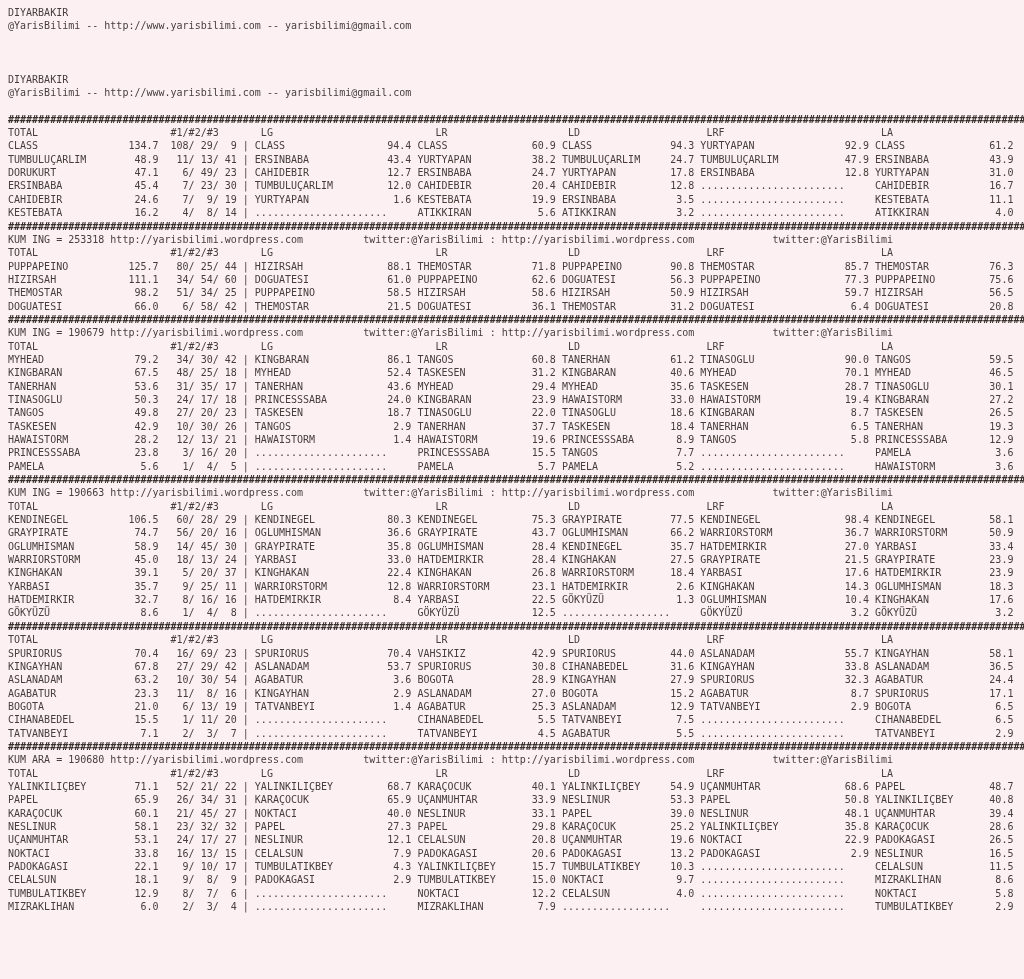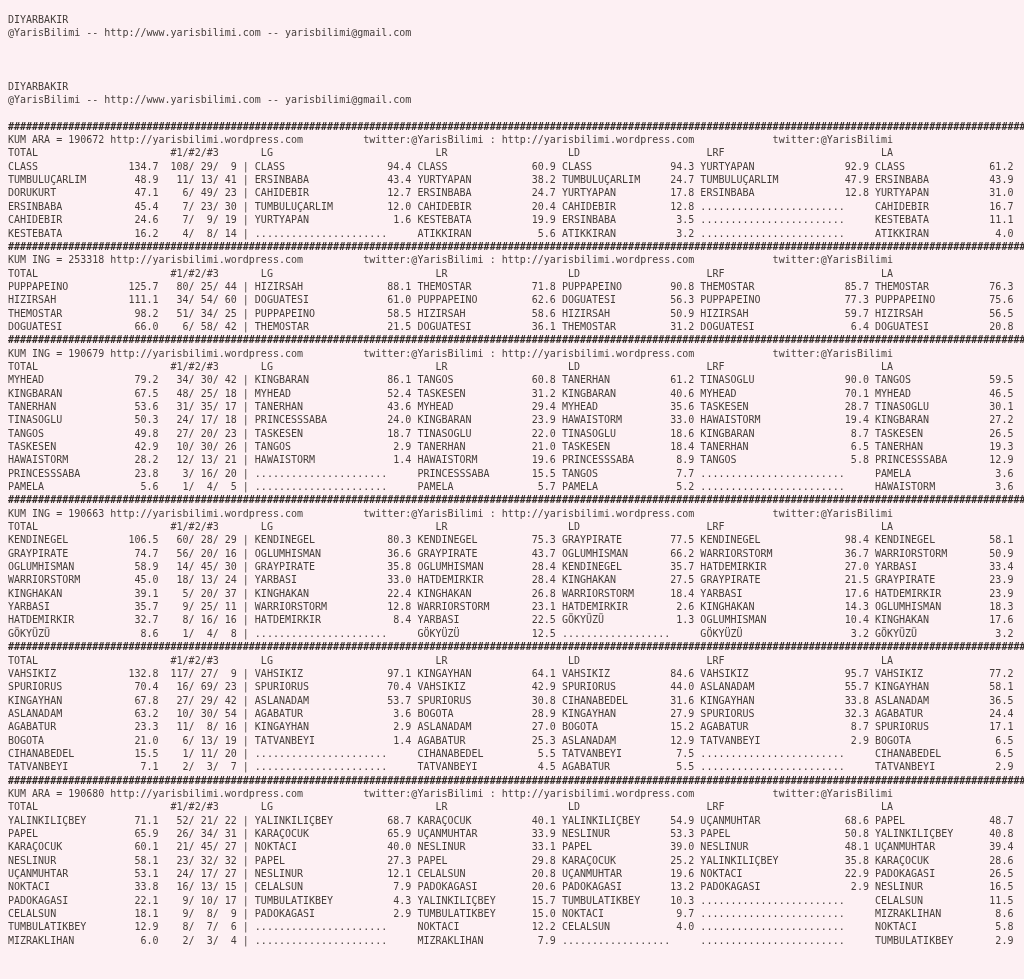--- a/index.html
+++ b/index.html
@@ -3,41 +3,40 @@
 <meta charset="utf-8">
 <style>
   * { margin:0; padding:0; box-sizing:border-box; }
   html,body { width:1024px; height:979px; overflow:hidden; }
   body {
     background:#fdf0f3;
     color:#453e3b;
     font-family:"DejaVu Sans Mono", monospace;
     font-size:10px;
   }
-  .report { width:1024px; height:979px; overflow:hidden; padding:13px 0 0 8px; }
+  .report { width:1024px; height:979px; overflow:hidden; padding:6px 0 0 8px; }
   .line { height:13.35px; line-height:13.35px; white-space:pre; overflow:hidden; }
   .sep  { font-weight:bold; color:#37302d; }
   .credit-2 { margin-top:40.05px; }
   #sections { margin-top:13.35px; }
 </style>
 </head>
 <body>
 
 <div class="report">
   <div>
     <div class="line">DIYARBAKIR</div>
     <div class="line">@YarisBilimi -- http://www.yarisbilimi.com -- yarisbilimi@gmail.com</div>
   </div>
   <div class="credit-2">
     <div class="line">DIYARBAKIR</div>
     <div class="line">@YarisBilimi -- http://www.yarisbilimi.com -- yarisbilimi@gmail.com</div>
   </div>
   <div id="sections">
       <div class="line sep">##########################################################################################################################################################################</div>
-      <div class="line">KUM ARA = 190672 http://yarisbilimi.wordpress.com          twitter:@YarisBilimi : http://yarisbilimi.wordpress.com             twitter:@YarisBilimi</div>
       <div class="line">TOTAL                      #1/#2/#3       LG                           LR                    LD                     LRF                          LA                     </div>
       <div class="line">CLASS               134.7  108/ 29/  9 | CLASS                 94.4 CLASS              60.9 CLASS             94.3 YURTYAPAN               92.9 CLASS              61.2</div>
       <div class="line">TUMBULUÇARLIM        48.9   11/ 13/ 41 | ERSINBABA             43.4 YURTYAPAN          38.2 TUMBULUÇARLIM     24.7 TUMBULUÇARLIM           47.9 ERSINBABA          43.9</div>
       <div class="line">DORUKURT             47.1    6/ 49/ 23 | CAHIDEBIR             12.7 ERSINBABA          24.7 YURTYAPAN         17.8 ERSINBABA               12.8 YURTYAPAN          31.0</div>
       <div class="line">ERSINBABA            45.4    7/ 23/ 30 | TUMBULUÇARLIM         12.0 CAHIDEBIR          20.4 CAHIDEBIR         12.8 ........................     CAHIDEBIR          16.7</div>
       <div class="line">CAHIDEBIR            24.6    7/  9/ 19 | YURTYAPAN              1.6 KESTEBATA          19.9 ERSINBABA          3.5 ........................     KESTEBATA          11.1</div>
       <div class="line">KESTEBATA            16.2    4/  8/ 14 | ......................     ATIKKIRAN           5.6 ATIKKIRAN          3.2 ........................     ATIKKIRAN           4.0</div>
       <div class="line sep">##########################################################################################################################################################################</div>
       <div class="line">KUM ING = 253318 http://yarisbilimi.wordpress.com          twitter:@YarisBilimi : http://yarisbilimi.wordpress.com             twitter:@YarisBilimi</div>
       <div class="line">TOTAL                      #1/#2/#3       LG                           LR                    LD                     LRF                          LA                     </div>
@@ -46,38 +45,37 @@
       <div class="line">THEMOSTAR            98.2   51/ 34/ 25 | PUPPAPEINO            58.5 HIZIRSAH           58.6 HIZIRSAH          50.9 HIZIRSAH                59.7 HIZIRSAH           56.5</div>
       <div class="line">DOGUATESI            66.0    6/ 58/ 42 | THEMOSTAR             21.5 DOGUATESI          36.1 THEMOSTAR         31.2 DOGUATESI                6.4 DOGUATESI          20.8</div>
       <div class="line sep">##########################################################################################################################################################################</div>
       <div class="line">KUM ING = 190679 http://yarisbilimi.wordpress.com          twitter:@YarisBilimi : http://yarisbilimi.wordpress.com             twitter:@YarisBilimi</div>
       <div class="line">TOTAL                      #1/#2/#3       LG                           LR                    LD                     LRF                          LA                     </div>
       <div class="line">MYHEAD               79.2   34/ 30/ 42 | KINGBARAN             86.1 TANGOS             60.8 TANERHAN          61.2 TINASOGLU               90.0 TANGOS             59.5</div>
       <div class="line">KINGBARAN            67.5   48/ 25/ 18 | MYHEAD                52.4 TASKESEN           31.2 KINGBARAN         40.6 MYHEAD                  70.1 MYHEAD             46.5</div>
       <div class="line">TANERHAN             53.6   31/ 35/ 17 | TANERHAN              43.6 MYHEAD             29.4 MYHEAD            35.6 TASKESEN                28.7 TINASOGLU          30.1</div>
       <div class="line">TINASOGLU            50.3   24/ 17/ 18 | PRINCESSSABA          24.0 KINGBARAN          23.9 HAWAISTORM        33.0 HAWAISTORM              19.4 KINGBARAN          27.2</div>
       <div class="line">TANGOS               49.8   27/ 20/ 23 | TASKESEN              18.7 TINASOGLU          22.0 TINASOGLU         18.6 KINGBARAN                8.7 TASKESEN           26.5</div>
-      <div class="line">TASKESEN             42.9   10/ 30/ 26 | TANGOS                 2.9 TANERHAN           21.0 TASKESEN          18.4 TANERHAN                 6.5 TANERHAN           19.3</div>
+      <div class="line">TASKESEN             42.9   10/ 30/ 26 | TANGOS                 2.9 TANERHAN           37.7 TASKESEN          18.4 TANERHAN                 6.5 TANERHAN           19.3</div>
       <div class="line">HAWAISTORM           28.2   12/ 13/ 21 | HAWAISTORM             1.4 HAWAISTORM         19.6 PRINCESSSABA       8.9 TANGOS                   5.8 PRINCESSSABA       12.9</div>
       <div class="line">PRINCESSSABA         23.8    3/ 16/ 20 | ......................     PRINCESSSABA       15.5 TANGOS             7.7 ........................     PAMELA              3.6</div>
       <div class="line">PAMELA                5.6    1/  4/  5 | ......................     PAMELA              5.7 PAMELA             5.2 ........................     HAWAISTORM          3.6</div>
       <div class="line sep">##########################################################################################################################################################################</div>
       <div class="line">KUM ING = 190663 http://yarisbilimi.wordpress.com          twitter:@YarisBilimi : http://yarisbilimi.wordpress.com             twitter:@YarisBilimi</div>
       <div class="line">TOTAL                      #1/#2/#3       LG                           LR                    LD                     LRF                          LA                     </div>
       <div class="line">KENDINEGEL          106.5   60/ 28/ 29 | KENDINEGEL            80.3 KENDINEGEL         75.3 GRAYPIRATE        77.5 KENDINEGEL              98.4 KENDINEGEL         58.1</div>
       <div class="line">GRAYPIRATE           74.7   56/ 20/ 16 | OGLUMHISMAN           36.6 GRAYPIRATE         43.7 OGLUMHISMAN       66.2 WARRIORSTORM            36.7 WARRIORSTORM       50.9</div>
       <div class="line">OGLUMHISMAN          58.9   14/ 45/ 30 | GRAYPIRATE            35.8 OGLUMHISMAN        28.4 KENDINEGEL        35.7 HATDEMIRKIR             27.0 YARBASI            33.4</div>
       <div class="line">WARRIORSTORM         45.0   18/ 13/ 24 | YARBASI               33.0 HATDEMIRKIR        28.4 KINGHAKAN         27.5 GRAYPIRATE              21.5 GRAYPIRATE         23.9</div>
       <div class="line">KINGHAKAN            39.1    5/ 20/ 37 | KINGHAKAN             22.4 KINGHAKAN          26.8 WARRIORSTORM      18.4 YARBASI                 17.6 HATDEMIRKIR        23.9</div>
       <div class="line">YARBASI              35.7    9/ 25/ 11 | WARRIORSTORM          12.8 WARRIORSTORM       23.1 HATDEMIRKIR        2.6 KINGHAKAN               14.3 OGLUMHISMAN        18.3</div>
       <div class="line">HATDEMIRKIR          32.7    8/ 16/ 16 | HATDEMIRKIR            8.4 YARBASI            22.5 GÖKYÜZÜ            1.3 OGLUMHISMAN             10.4 KINGHAKAN          17.6</div>
       <div class="line">GÖKYÜZÜ               8.6    1/  4/  8 | ......................     GÖKYÜZÜ            12.5 ..................     GÖKYÜZÜ                  3.2 GÖKYÜZÜ             3.2</div>
       <div class="line sep">##########################################################################################################################################################################</div>
       <div class="line">TOTAL                      #1/#2/#3       LG                           LR                    LD                     LRF                          LA                     </div>
-      <div class="line">VAHSIKIZ            132.8  117/ 27/  9 | VAHSIKIZ              97.1 KINGAYHAN          64.1 VAHSIKIZ          84.6 VAHSIKIZ                95.7 VAHSIKIZ           77.2</div>
       <div class="line">SPURIORUS            70.4   16/ 69/ 23 | SPURIORUS             70.4 VAHSIKIZ           42.9 SPURIORUS         44.0 ASLANADAM               55.7 KINGAYHAN          58.1</div>
       <div class="line">KINGAYHAN            67.8   27/ 29/ 42 | ASLANADAM             53.7 SPURIORUS          30.8 CIHANABEDEL       31.6 KINGAYHAN               33.8 ASLANADAM          36.5</div>
       <div class="line">ASLANADAM            63.2   10/ 30/ 54 | AGABATUR               3.6 BOGOTA             28.9 KINGAYHAN         27.9 SPURIORUS               32.3 AGABATUR           24.4</div>
       <div class="line">AGABATUR             23.3   11/  8/ 16 | KINGAYHAN              2.9 ASLANADAM          27.0 BOGOTA            15.2 AGABATUR                 8.7 SPURIORUS          17.1</div>
       <div class="line">BOGOTA               21.0    6/ 13/ 19 | TATVANBEYI             1.4 AGABATUR           25.3 ASLANADAM         12.9 TATVANBEYI               2.9 BOGOTA              6.5</div>
       <div class="line">CIHANABEDEL          15.5    1/ 11/ 20 | ......................     CIHANABEDEL         5.5 TATVANBEYI         7.5 ........................     CIHANABEDEL         6.5</div>
       <div class="line">TATVANBEYI            7.1    2/  3/  7 | ......................     TATVANBEYI          4.5 AGABATUR           5.5 ........................     TATVANBEYI          2.9</div>
       <div class="line sep">##########################################################################################################################################################################</div>
       <div class="line">KUM ARA = 190680 http://yarisbilimi.wordpress.com          twitter:@YarisBilimi : http://yarisbilimi.wordpress.com             twitter:@YarisBilimi</div>
       <div class="line">TOTAL                      #1/#2/#3       LG                           LR                    LD                     LRF                          LA                     </div>

